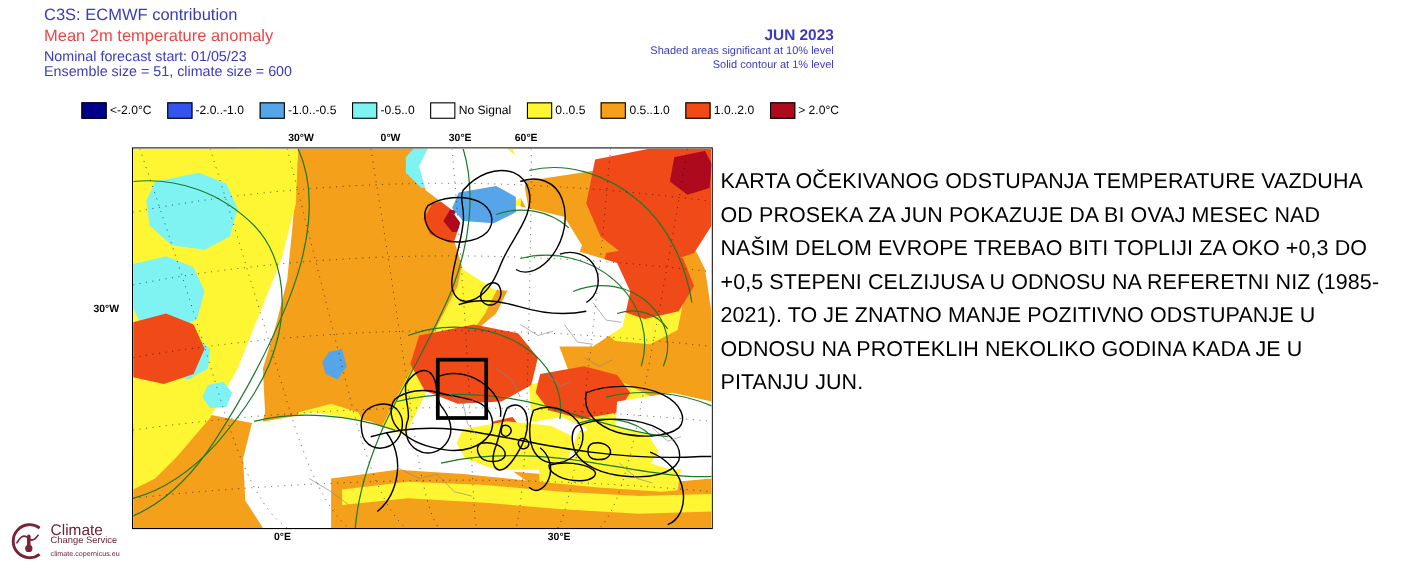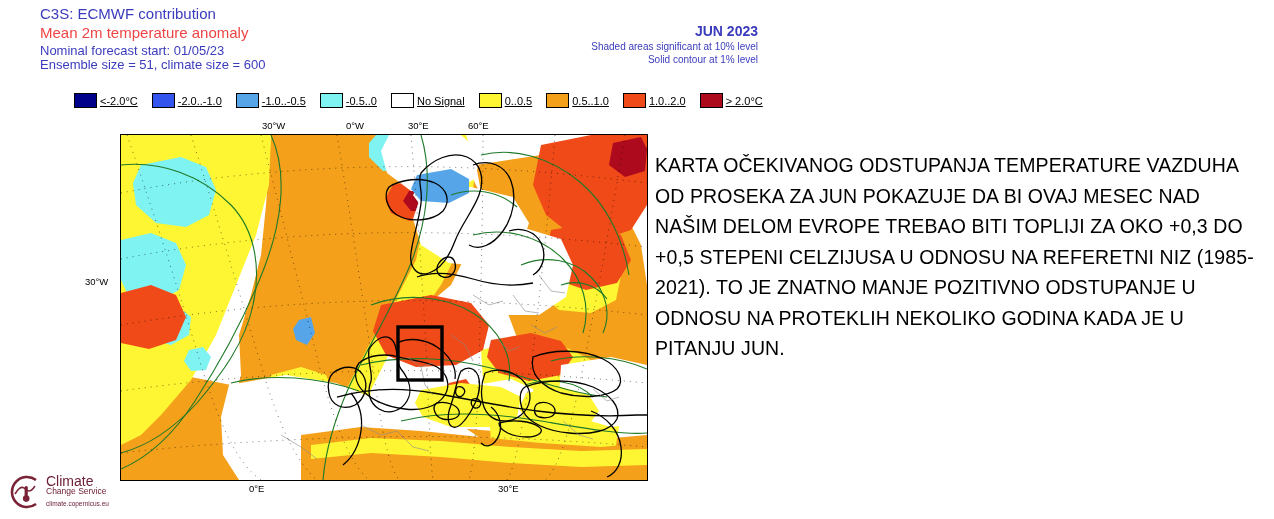--- a/index.html
+++ b/index.html
@@ -17,32 +17,32 @@
   .hdr-title1 { font-size: 15px; line-height: 19px; color: #3b3bbd; }
   .hdr-title2 { font-size: 15px; line-height: 20px; color: #ef4444; }
   .hdr-sub { font-size: 13px; line-height: 13px; color: #3b3bbd; margin-top: 1px; }
 
   .hdr-right { position: absolute; right: 516px; top: 22px; text-align: right; color: #3b3bbd; }
   .hdr-month { font-size: 14px; line-height: 18px; font-weight: 600; color: #3b3bbd; }
   .hdr-note { font-size: 10px; line-height: 13px; color: #3b3bbd; }
 
   
   .legend { position: absolute; left: 74px; top: 93px; display: flex; align-items: center; }
-  .leg-item { display: flex; align-items: center; margin-right: 14px; text-decoration: underline; }
+  .leg-item { display: flex; align-items: center; margin-right: 14px; }
   .leg-sw {
     width: 23px; height: 15px; border: 1px solid #000; margin-right: 3px; flex: none;
   }
   .leg-lb { font-size: 11px; color: #000; white-space: nowrap; }
 
   
   .mapwrap { position: absolute; left: 120px; top: 134px; width: 528px; height: 347px; }
   .mapframe { position: absolute; inset: 0; border: 1px solid #000; overflow: hidden; background: #FFFFFF; }
   .mapsvg { position: absolute; left: 0; top: 0; }
 
-  .axlbl { position: absolute; font-size: 9.5px; color: #000; white-space: nowrap; }
+  .axlbl { position: absolute; font-size: 9.5px; color: #000; white-space: nowrap; font-weight: bold; }
   .ax-top { top: 120px; }
   .ax-bot { top: 483px; }
   .ax-left { left: 85px; top: 276px; }
 
   
   .caption {
     position: absolute; left: 655px; top: 150px; width: 605px;
     font-size: 19.5px; line-height: 30.5px; font-weight: normal; color: #000;
     letter-spacing: 0.1px;
   }

